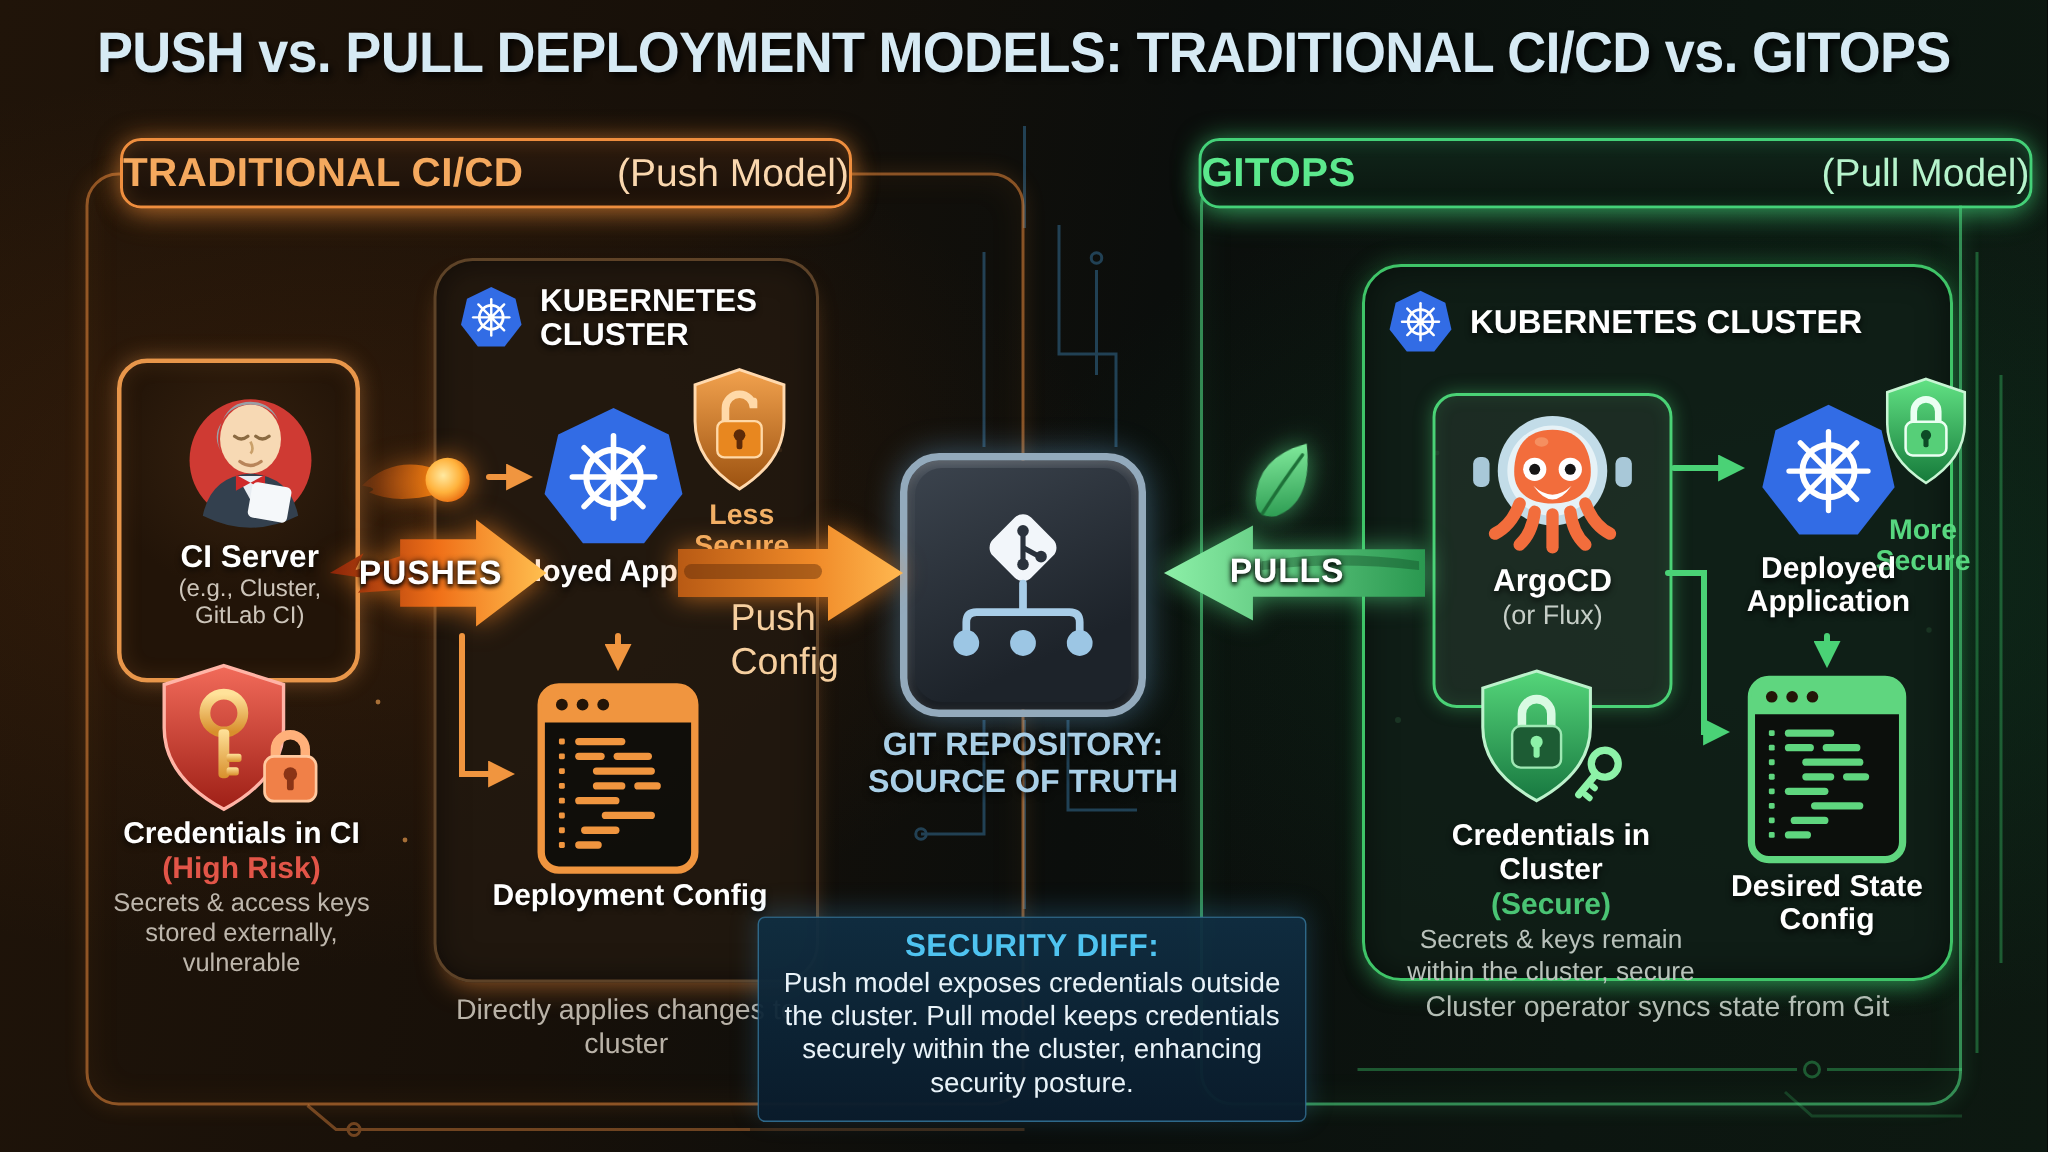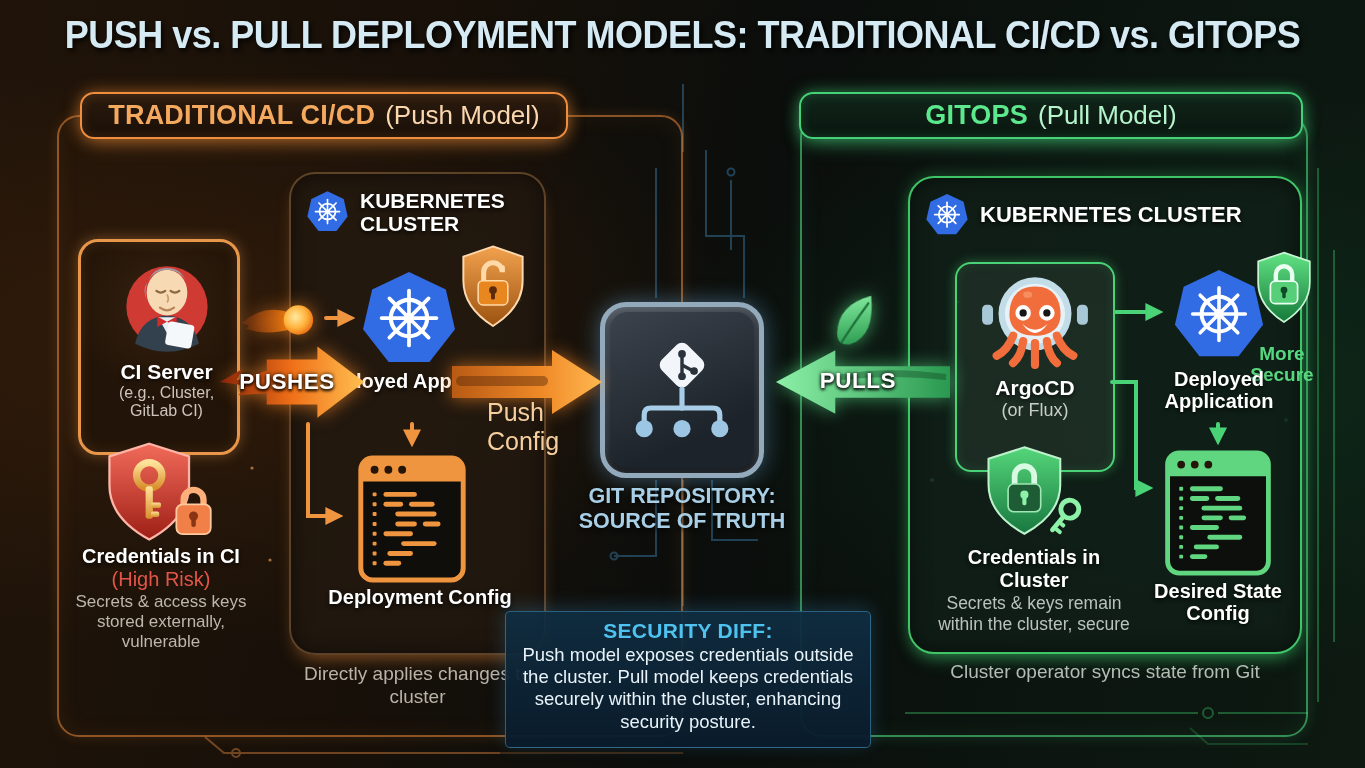--- a/index.html
+++ b/index.html
@@ -16,38 +16,38 @@
   .abs{position:absolute;}
   .title{
     position:absolute;top:14px;left:0;width:100%;text-align:center;
     font-size:36px;font-weight:800;letter-spacing:-.5px;color:#d6eaf4;
     transform:scaleY(1.06);text-shadow:2px 3px 5px rgba(0,0,0,.85);
   }
   
   .panel{position:absolute;border-radius:22px;}
   .panel-left{left:57px;top:115px;width:626px;height:622px;border:2px solid rgba(238,140,60,.55);box-shadow:0 0 14px rgba(238,140,60,.14), inset 0 0 24px rgba(238,140,60,.07);}
   .panel-right{left:800px;top:115px;width:508px;height:622px;border:2px solid rgba(78,220,130,.6);box-shadow:0 0 14px rgba(78,220,130,.16), inset 0 0 24px rgba(78,220,130,.07);}
-  .pill{position:absolute;height:47px;display:flex;align-items:center;justify-content:center;gap:10px;border-radius:14px;z-index:4;}
+  .pill{position:absolute;height:47px;display:flex;align-items:center;justify-content:space-between;gap:10px;border-radius:14px;z-index:4;}
   .pill-left{left:80px;top:92px;width:488px;border:2.5px solid #ef8e3e;background:linear-gradient(180deg,#2c1b0e,#190f08);box-shadow:0 0 16px rgba(240,142,58,.5), inset 0 0 12px rgba(240,142,58,.18),0 8px 22px -6px rgba(240,142,58,.45);}
-  .pill-right{left:799px;top:92px;width:504px;border:2.5px solid #44d178;background:linear-gradient(180deg,#10251a,#0a160f);box-shadow:0 0 16px rgba(72,222,128,.5), inset 0 0 12px rgba(72,222,128,.2),0 8px 22px -6px rgba(72,222,128,.45);}
+  .pill-right{left:799px;top:92px;width:556px;border:2.5px solid #44d178;background:linear-gradient(180deg,#10251a,#0a160f);box-shadow:0 0 16px rgba(72,222,128,.5), inset 0 0 12px rgba(72,222,128,.2),0 8px 22px -6px rgba(72,222,128,.45);}
   .pill-main{font-size:27px;font-weight:800;letter-spacing:.2px;}
   .pill-sub{font-size:26px;font-weight:400;}
   .pill-left .pill-main{color:#f5a95e;} .pill-left .pill-sub{color:#fad7ae;}
   .pill-right .pill-main{color:#5ce98d;} .pill-right .pill-sub{color:#b6f4cc;}
 
   
   .ci-card{left:78px;top:239px;width:162px;height:216px;border:3px solid #e8964a;border-radius:20px;z-index:3;
     background:radial-gradient(120px 120px at 50% 30%, #35210f, #221408 75%);
     box-shadow:0 0 14px rgba(232,150,74,.4), inset 0 0 14px rgba(232,150,74,.15);text-align:center;padding-left:15px;}
   .ci-title{margin-top:2px;font-size:21px;font-weight:800;color:#fff;text-shadow:0 2px 4px rgba(0,0,0,.7);}
   .ci-sub{font-size:16px;color:#cdc5ba;line-height:1.14;}
   .cred-block{position:absolute;text-align:center;z-index:3;}
   .cred-left{left:64px;top:441px;width:194px;}
   .cred-title{font-size:20px;font-weight:800;color:#fff;text-shadow:0 2px 4px rgba(0,0,0,.7);}
-  .cred-risk-left{font-size:20px;font-weight:400;color:#e25548;}
+  .cred-risk-left{font-size:20px;font-weight:700;color:#e25548;}
   .cred-risk-right{font-size:20px;font-weight:800;color:#4ac474;}
   .cred-desc{font-size:17px;color:#bdb6ac;line-height:1.18;margin-top:1px;}
 
   
   .cluster-box{position:absolute;border-radius:26px;z-index:2;}
   .cluster-left{left:289px;top:172px;width:257px;height:483px;background:rgba(34,25,15,.85);border:2px solid rgba(210,150,90,.35);
     box-shadow:0 10px 18px -8px rgba(240,140,60,.55), inset 0 0 20px rgba(0,0,0,.5);}
   .cluster-right{left:908px;top:176px;width:394px;height:478px;background:rgba(16,30,23,.82);border:2.5px solid #3fc468;
     box-shadow:0 0 16px rgba(64,200,110,.35), 0 10px 18px -8px rgba(64,220,120,.5), inset 0 0 20px rgba(0,0,0,.5);}
   .cluster-header{display:flex;align-items:center;gap:11px;padding:15px 10px 0 15px;}
@@ -253,20 +253,21 @@
             <stop offset="0" stop-color="#f2a24e"></stop>
             <stop offset="1" stop-color="#9c5210"></stop>
           </linearGradient>
         </defs>
       <path d="M50 4 L88 17 V48 Q88 82 50 106 Q12 82 12 48 V17 Z" fill="url(#shO)" stroke="#ffd9ae" stroke-width="2.5"></path>
       <path d="M38 48 V37 a12 12 0 0 1 24 0 v-6" fill="none" stroke="#ffd9a8" stroke-width="6.5" stroke-linecap="round"></path>
       <rect x="31" y="48" width="38" height="31" rx="6" fill="#e8871f" stroke="#ffd9a8" stroke-width="2"></rect>
       <circle cx="50" cy="60" r="5" fill="#5c2a08"></circle>
         <rect x="47.5" y="62" width="5" height="10" rx="2" fill="#5c2a08"></rect>
     </svg>
+    <div class="shield-cap less-cap" style="left:151px;top:160px;width:105px">Less Secure</div>
     <div class="node-label" style="left:14px;top:196px;width:230px">Deployed Application</div>
     <svg class="abs" style="left:64px;top:281px;color:#f0953f" width="114" height="128" viewBox="0 0 110 130">
         <use href="#codewin"></use>
       </svg>
     <div class="node-label" style="left:24px;top:412px;width:210px">Deployment Config</div>
   </div>
   <div class="caption caption-left">Directly applies changes to cluster</div>
 
   <div class="abs git-box">
     <div class="git-inner">
@@ -366,20 +367,21 @@
         <rect x="49.5" y="63" width="5" height="11" rx="2" fill="#8df2a8"></rect>
       <g transform="rotate(40 100 88)">
         <circle cx="100" cy="76" r="11" fill="none" stroke="#8df2a8" stroke-width="6"></circle>
         <rect x="97" y="86" width="6" height="26" rx="3" fill="#8df2a8"></rect>
         <rect x="102" y="94" width="7" height="5" rx="2" fill="#8df2a8"></rect>
           <rect x="102" y="103" width="9" height="5" rx="2" fill="#8df2a8"></rect>
       </g>
     </svg>
     <div class="cred-block" style="left:24px;top:368px;width:200px">
       <div class="cred-title">Credentials in Cluster</div>
+      <div class="cred-risk-right">(Secure)</div>
       <div class="cred-desc" style="color:#b9c2bb;font-size:17.5px">Secrets &amp; keys remain within the cluster, secure</div>
     </div>
   </div>
   <div class="caption caption-right">Cluster operator syncs state from Git</div>
 
   <svg class="overlay z5" width="1365" height="768">
     <defs>
       <marker id="ahO" viewBox="0 0 10 10" refX="7" refY="5" markerWidth="4.5" markerHeight="4.5" orient="auto-start-reverse">
           <path d="M0 0 L10 5 L0 10 Z" fill="#f0953f"></path>
         </marker>

